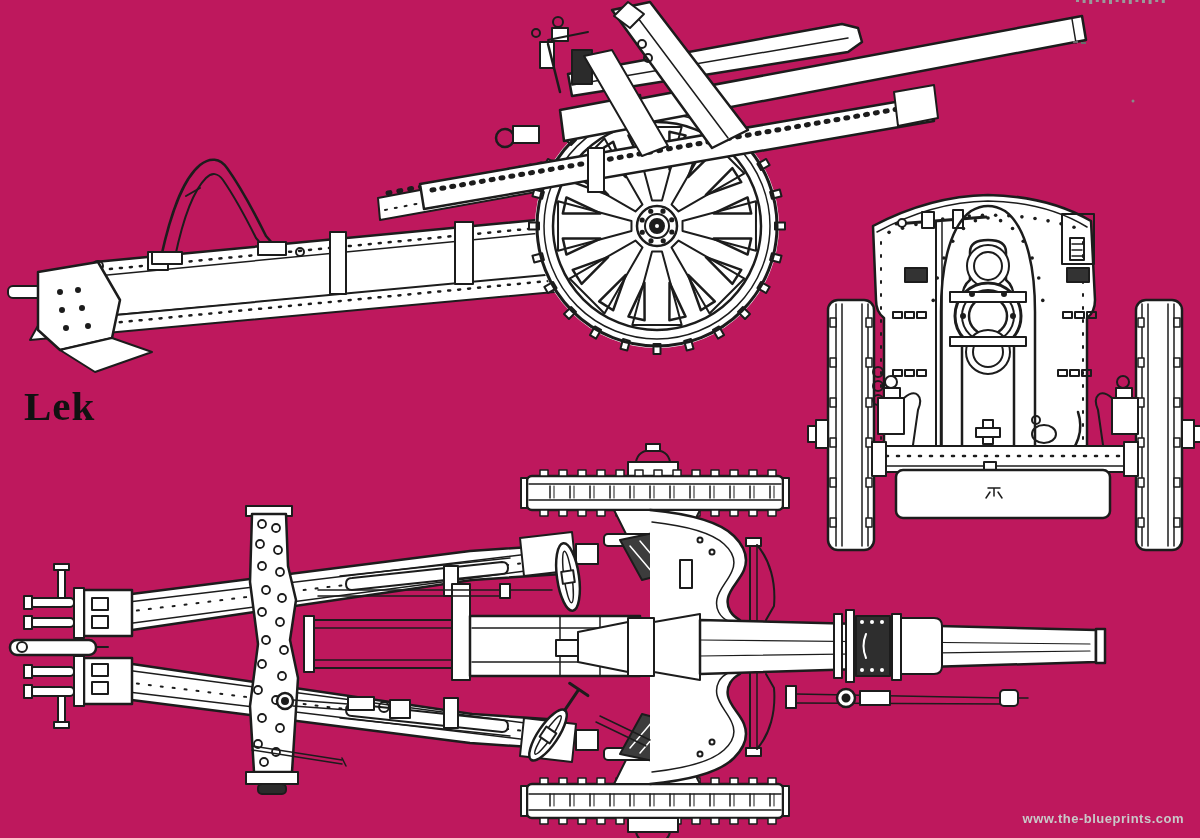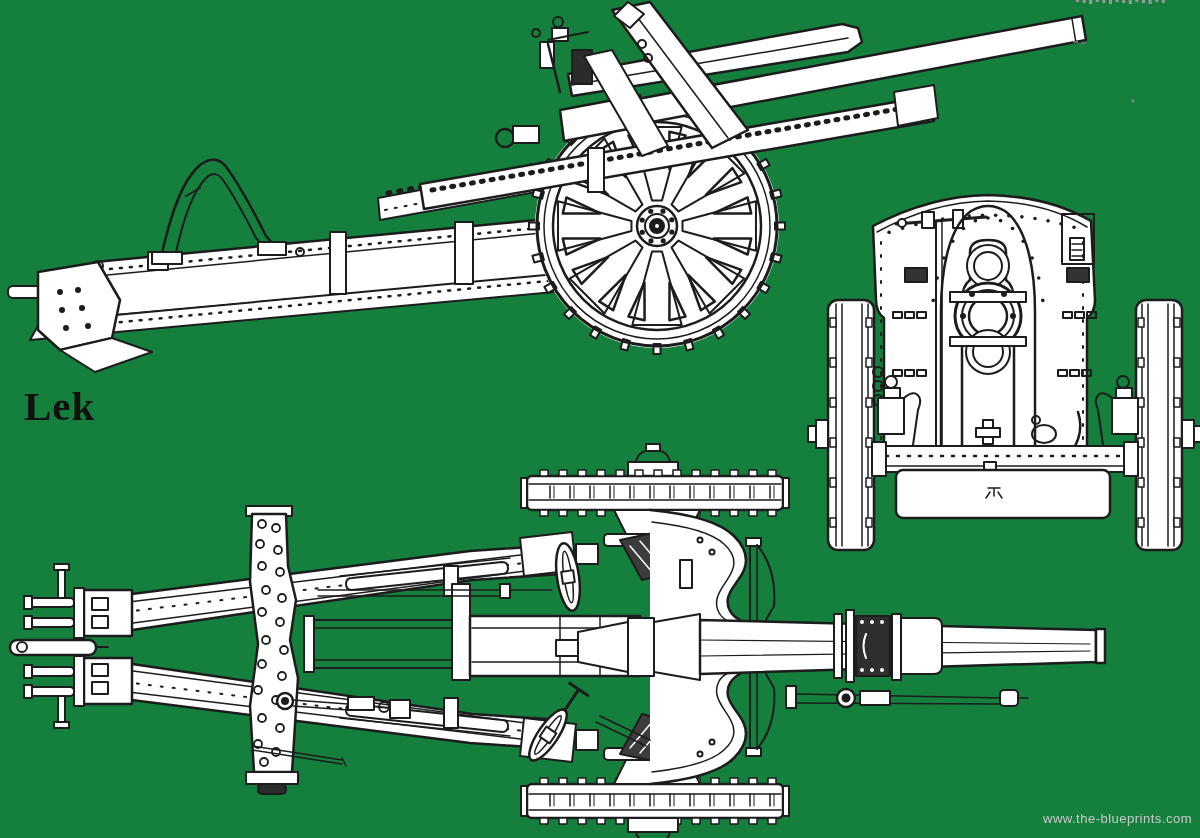--- a/index.html
+++ b/index.html
@@ -1,21 +1,21 @@
 <!DOCTYPE html>
 <html><head>
 <meta charset="utf-8">
 <style>
   html,body{margin:0;padding:0;background:#ffffff;}
-  #stage{position:relative;width:1200px;height:838px;background:#15803d;overflow:hidden;
+  #stage{position:relative;width:1200px;height:838px;background:#be185d;overflow:hidden;
          font-family:"Liberation Sans",sans-serif;}
   #blueprint{position:absolute;left:0;top:0;}
   #title-fragment{position:absolute;left:24px;top:386px;font-family:"Liberation Serif",serif;
        font-weight:bold;font-size:41px;color:#111;letter-spacing:1px;line-height:1;}
-  #watermark{position:absolute;right:8px;top:811px;font-size:13px;font-weight:normal;
+  #watermark{position:absolute;right:16px;top:811px;font-size:13px;font-weight:bold;
        color:#c9c9c9;letter-spacing:0.5px;}
   svg *{vector-effect:none;}
 </style>
 </head>
 <body>
 
 <div id="stage">
 
 <svg id="blueprint" width="1200" height="838" viewBox="0 0 1200 838" fill="none" stroke="#1c1c1c" stroke-width="2" stroke-linecap="round" stroke-linejoin="round">
 

